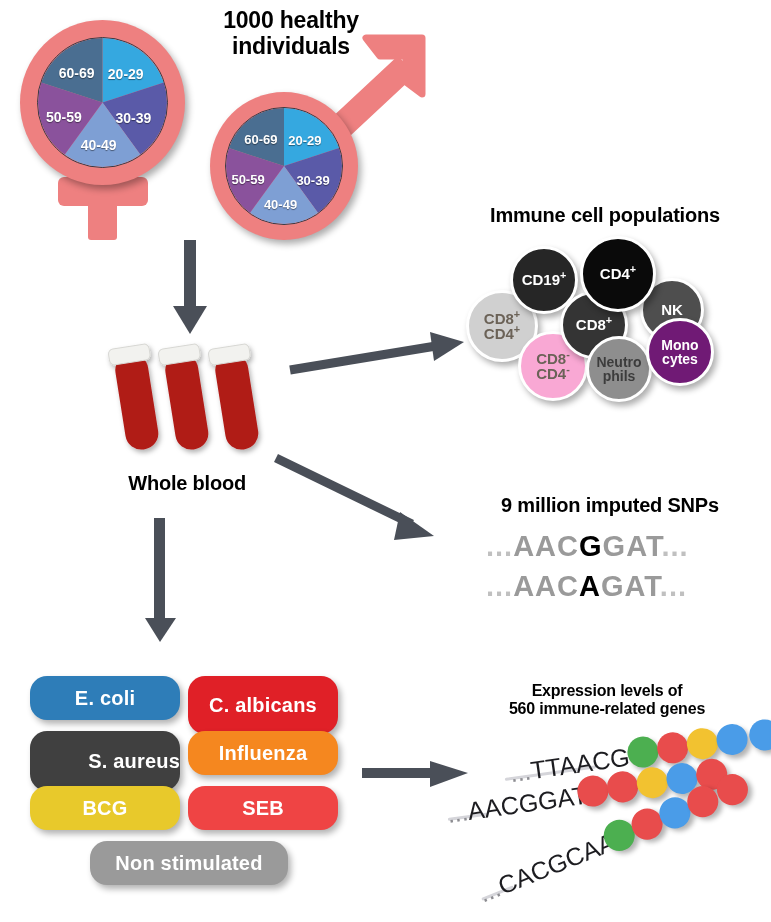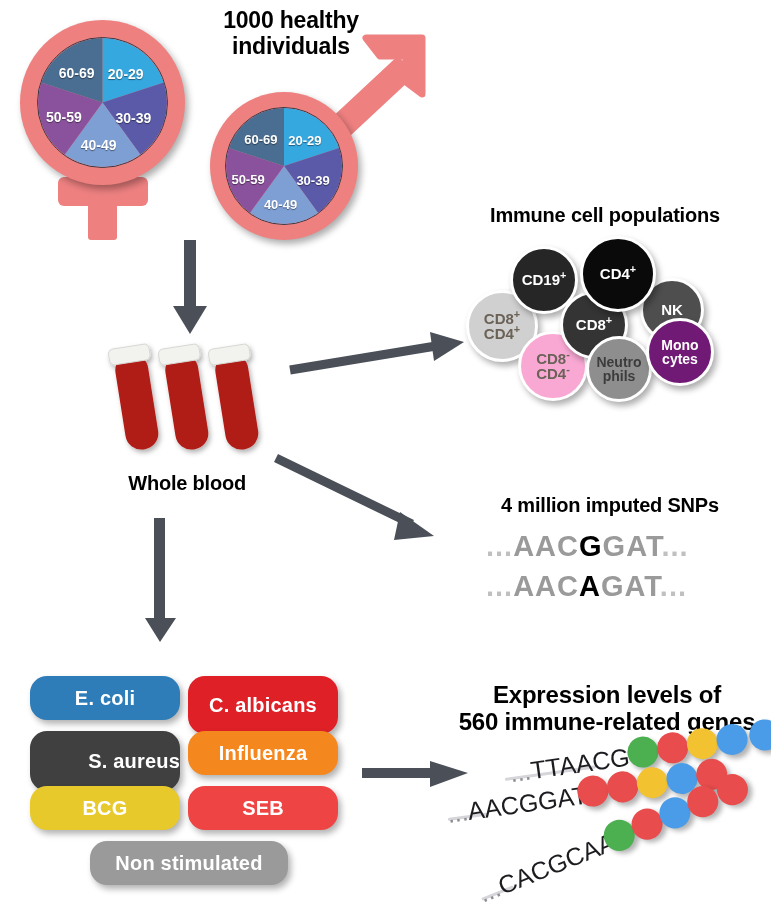--- a/index.html
+++ b/index.html
@@ -213,21 +213,21 @@
       <span>Neutro</span>
       <span>phils</span>
     </div>
 
     <div class="cell" style="left:186px;top:82px;width:68px;height:68px;background:#701a75;color:#ffffff;font-size:14px;flex-direction:column;z-index:6;">
       <span>Mono</span>
       <span>cytes</span>
     </div>
   </div>
 
-  <div class="abs heading" style="left:470px;top:494px;width:280px;font-size:20px;">4 million imputed SNPs</div>
+  <div class="abs heading" style="left:470px;top:494px;width:280px;font-size:20px;">9 million imputed SNPs</div>
 
   <div class="abs" style="left:486px;top:530px;width:260px;height:90px;">
     <div class="snprow" style="left:0;top:0;font-size:29px;">
       <span class="dimmer">...</span><span class="dim">AAC</span><span class="hit">G</span><span class="dim">GAT</span><span class="dimmer">...</span>
     </div>
     <div class="snprow" style="left:0;top:40px;font-size:29px;">
       <span class="dimmer">...</span><span class="dim">AAC</span><span class="hit">A</span><span class="dim">GAT</span><span class="dimmer">...</span>
     </div>
   </div>
 
@@ -256,21 +256,21 @@
     <div class="pill" style="left:60px;top:165px;width:198px;height:44px;background:#9a9a9a;font-size:20px;">
       <span>Non stimulated</span>
     </div>
   </div>
 
   <svg class="arrow" style="left:362px;top:755px;width:110px;height:40px;" viewBox="0 0 110 40">
     <rect x="0" y="13" width="74" height="10" fill="#4a4f58"></rect>
     <path d="M68,6 L106,18 L68,32 Z" fill="#4a4f58"></path>
   </svg>
 
-  <div class="abs heading" style="left:452px;top:682px;width:310px;font-size:24px;">
+  <div class="abs heading" style="left:452px;top:682px;width:310px;font-size:16px;">
     <div>Expression levels of</div>
     <div>560 immune-related genes</div>
   </div>
 
   <div class="abs" style="left:430px;top:748px;width:341px;height:170px;">
 
     <div class="abs" style="left:75px;top:8px;width:270px;height:48px;transform:rotate(-8deg);transform-origin:0 50%;">
       <div class="strandline" style="left:0px;top:22px;width:92px;"></div>
       <div class="seq" style="left:6px;top:4px;font-size:25px;letter-spacing:0px;">
         <span class="fade">...</span><span>TTAACGG</span>

